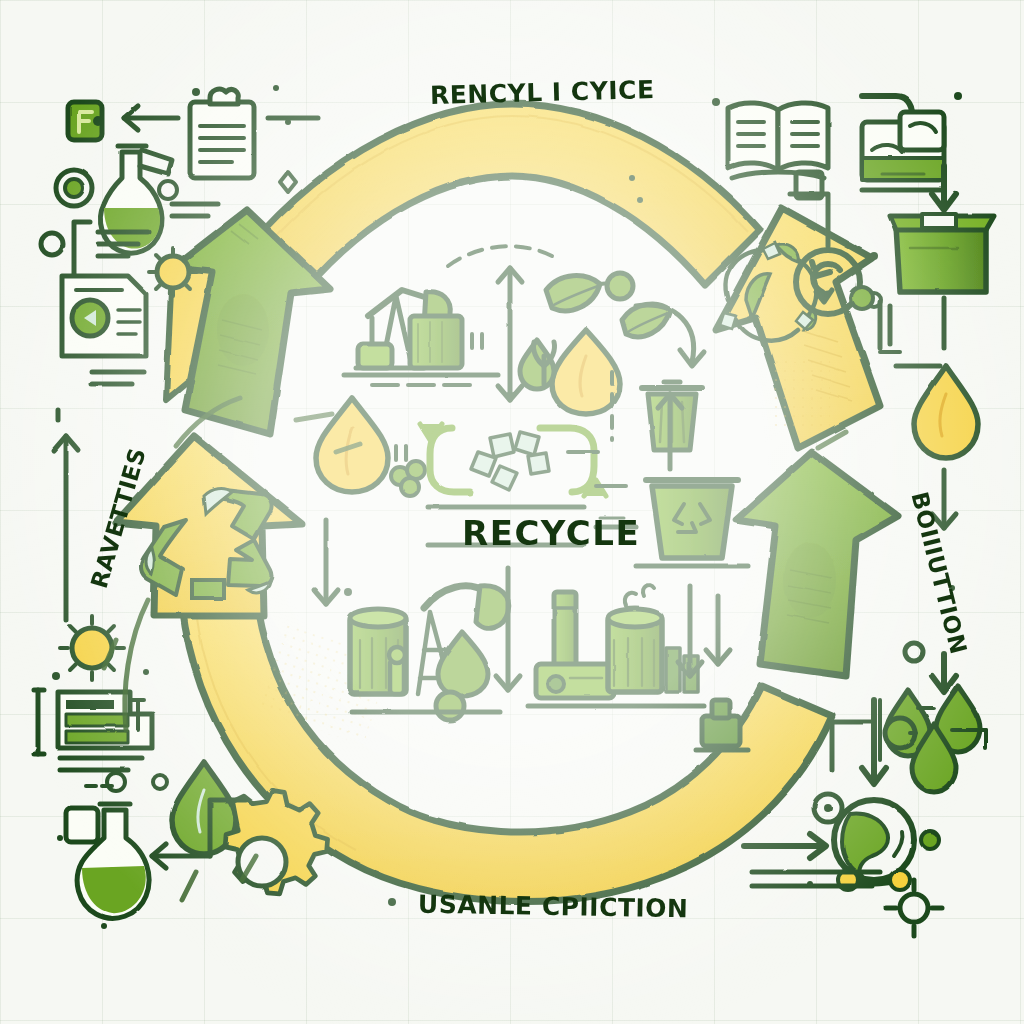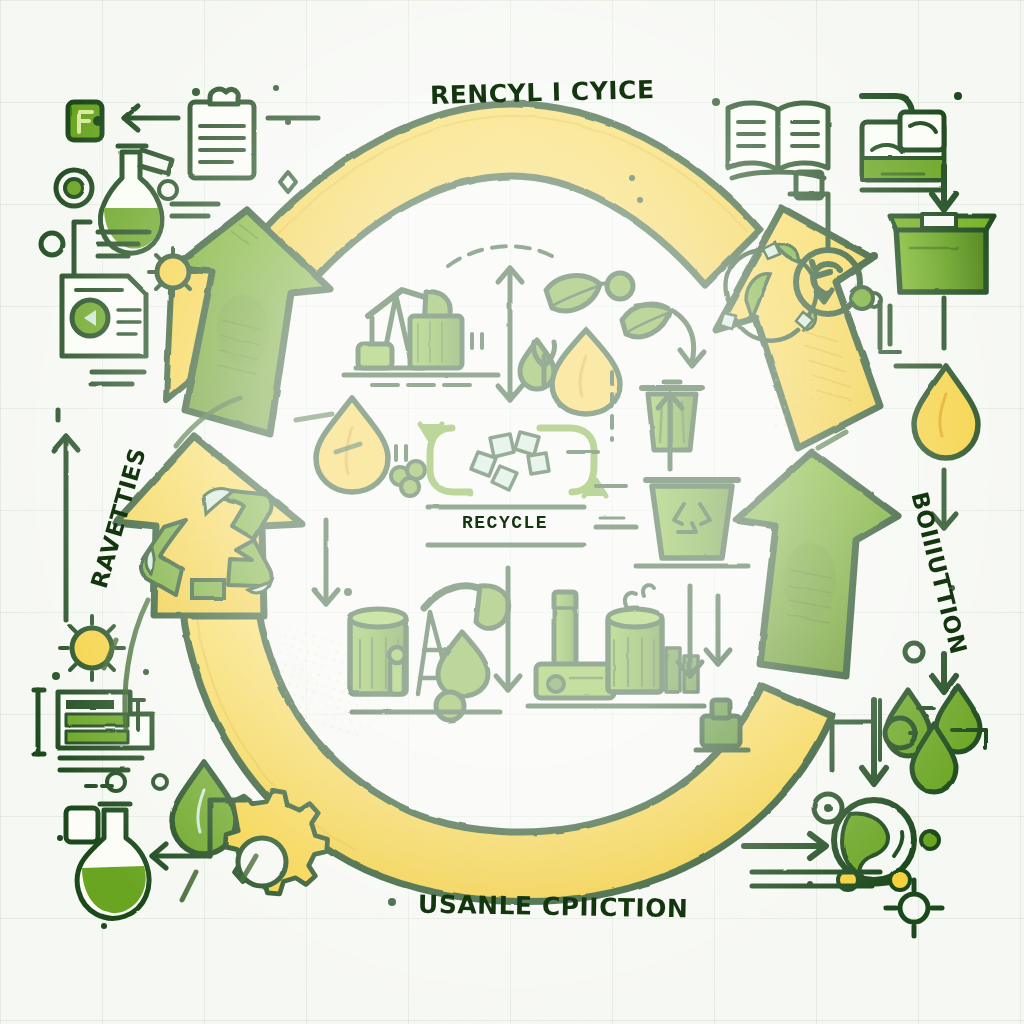--- a/index.html
+++ b/index.html
@@ -31,21 +31,21 @@
     color:#14360f;
     letter-spacing:.5px;
     white-space:nowrap;
     user-select:none;
   }
   #label-top{font-size:25px;left:430px;top:78px;transform:rotate(-1.5deg);}
   #label-bottom{font-size:25px;left:418px;top:892px;transform:rotate(1deg);}
   #label-left{font-size:23px;left:46px;top:505px;transform:rotate(-74deg);transform-origin:50% 50%;}
   #label-right{font-size:23px;left:856px;top:560px;transform:rotate(76deg);transform-origin:50% 50%;}
   #label-center{
-    font-size:18px;left:462px;top:513px;letter-spacing:1.5px;font-family:Liberation Mono, monospace;
+    font-size:34px;left:462px;top:513px;letter-spacing:1.5px;
   }
 </style>
 </head>
 <body>
 
 <div id="stage">
 
   <div id="grid"></div>
 
   <svg class="layer" viewBox="0 0 1024 1024">

